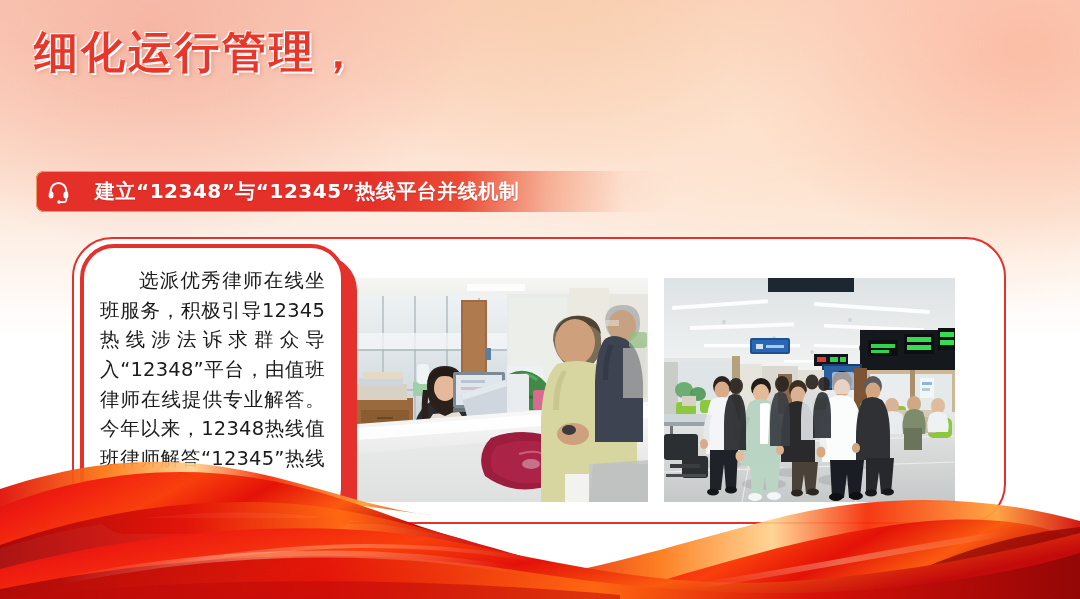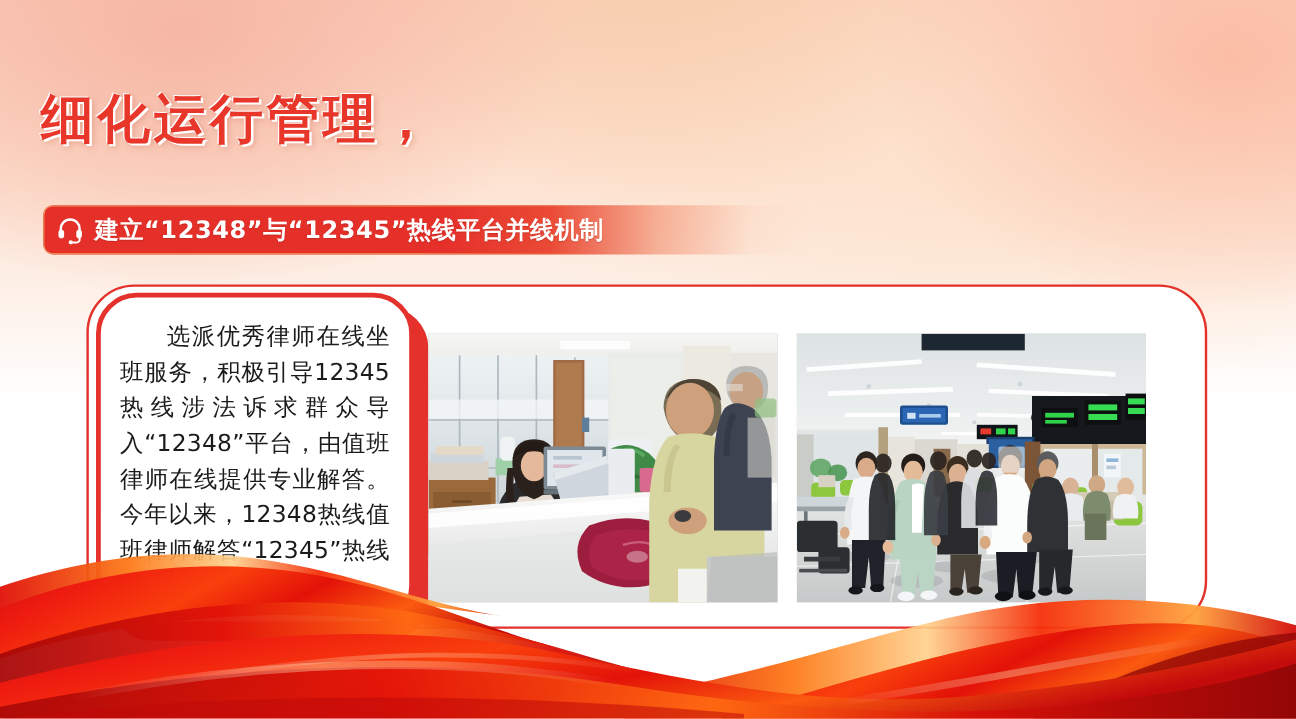--- a/index.html
+++ b/index.html
@@ -20,21 +20,20 @@
       radial-gradient(ellipse 470px 330px at 95% 8%, #fbbda6 0%, rgba(251,189,166,0) 64%),
       radial-gradient(ellipse 620px 300px at 78% 20%, #fde3cd 0%, rgba(253,227,205,0) 70%),
       linear-gradient(180deg, #fbcdbb 0%, #fddecb 20%, #fdeee4 38%, #ffffff 56%, #ffffff 100%);
   }
 
   
   .title-block {
     position: absolute;
     left: 0; top: 24px;
     width: 1000px;
-    margin-top: 48px;
   }
   .title-line {
     font-family: "DejaVu Sans", "Liberation Sans", sans-serif;
     font-weight: bold;
     font-size: 44px;
     letter-spacing: 3px;
     color: #e8372a;
     text-shadow:
       2px 2px 0 #ffffff,
       -1px -1px 0 #ffffff,
@@ -75,20 +74,21 @@
   }
   .headset-icon { width: 25px; height: 25px; flex: 0 0 auto; margin-right: 8px; }
   .banner-text {
     font-family: "DejaVu Sans", "Liberation Sans", sans-serif;
     font-weight: bold;
     font-size: 20px;
     color: #ffffff;
     letter-spacing: 0.5px;
     white-space: nowrap;
     text-shadow: 0 1px 1px rgba(150,30,20,0.35);
+    margin-left: 16px;
   }
 
   
   .content-card {
     position: absolute;
     left: 72px; top: 237px;
     width: 934px; height: 287px;
     border: 2px solid #e4312b;
     border-radius: 40px;
     box-sizing: border-box;

